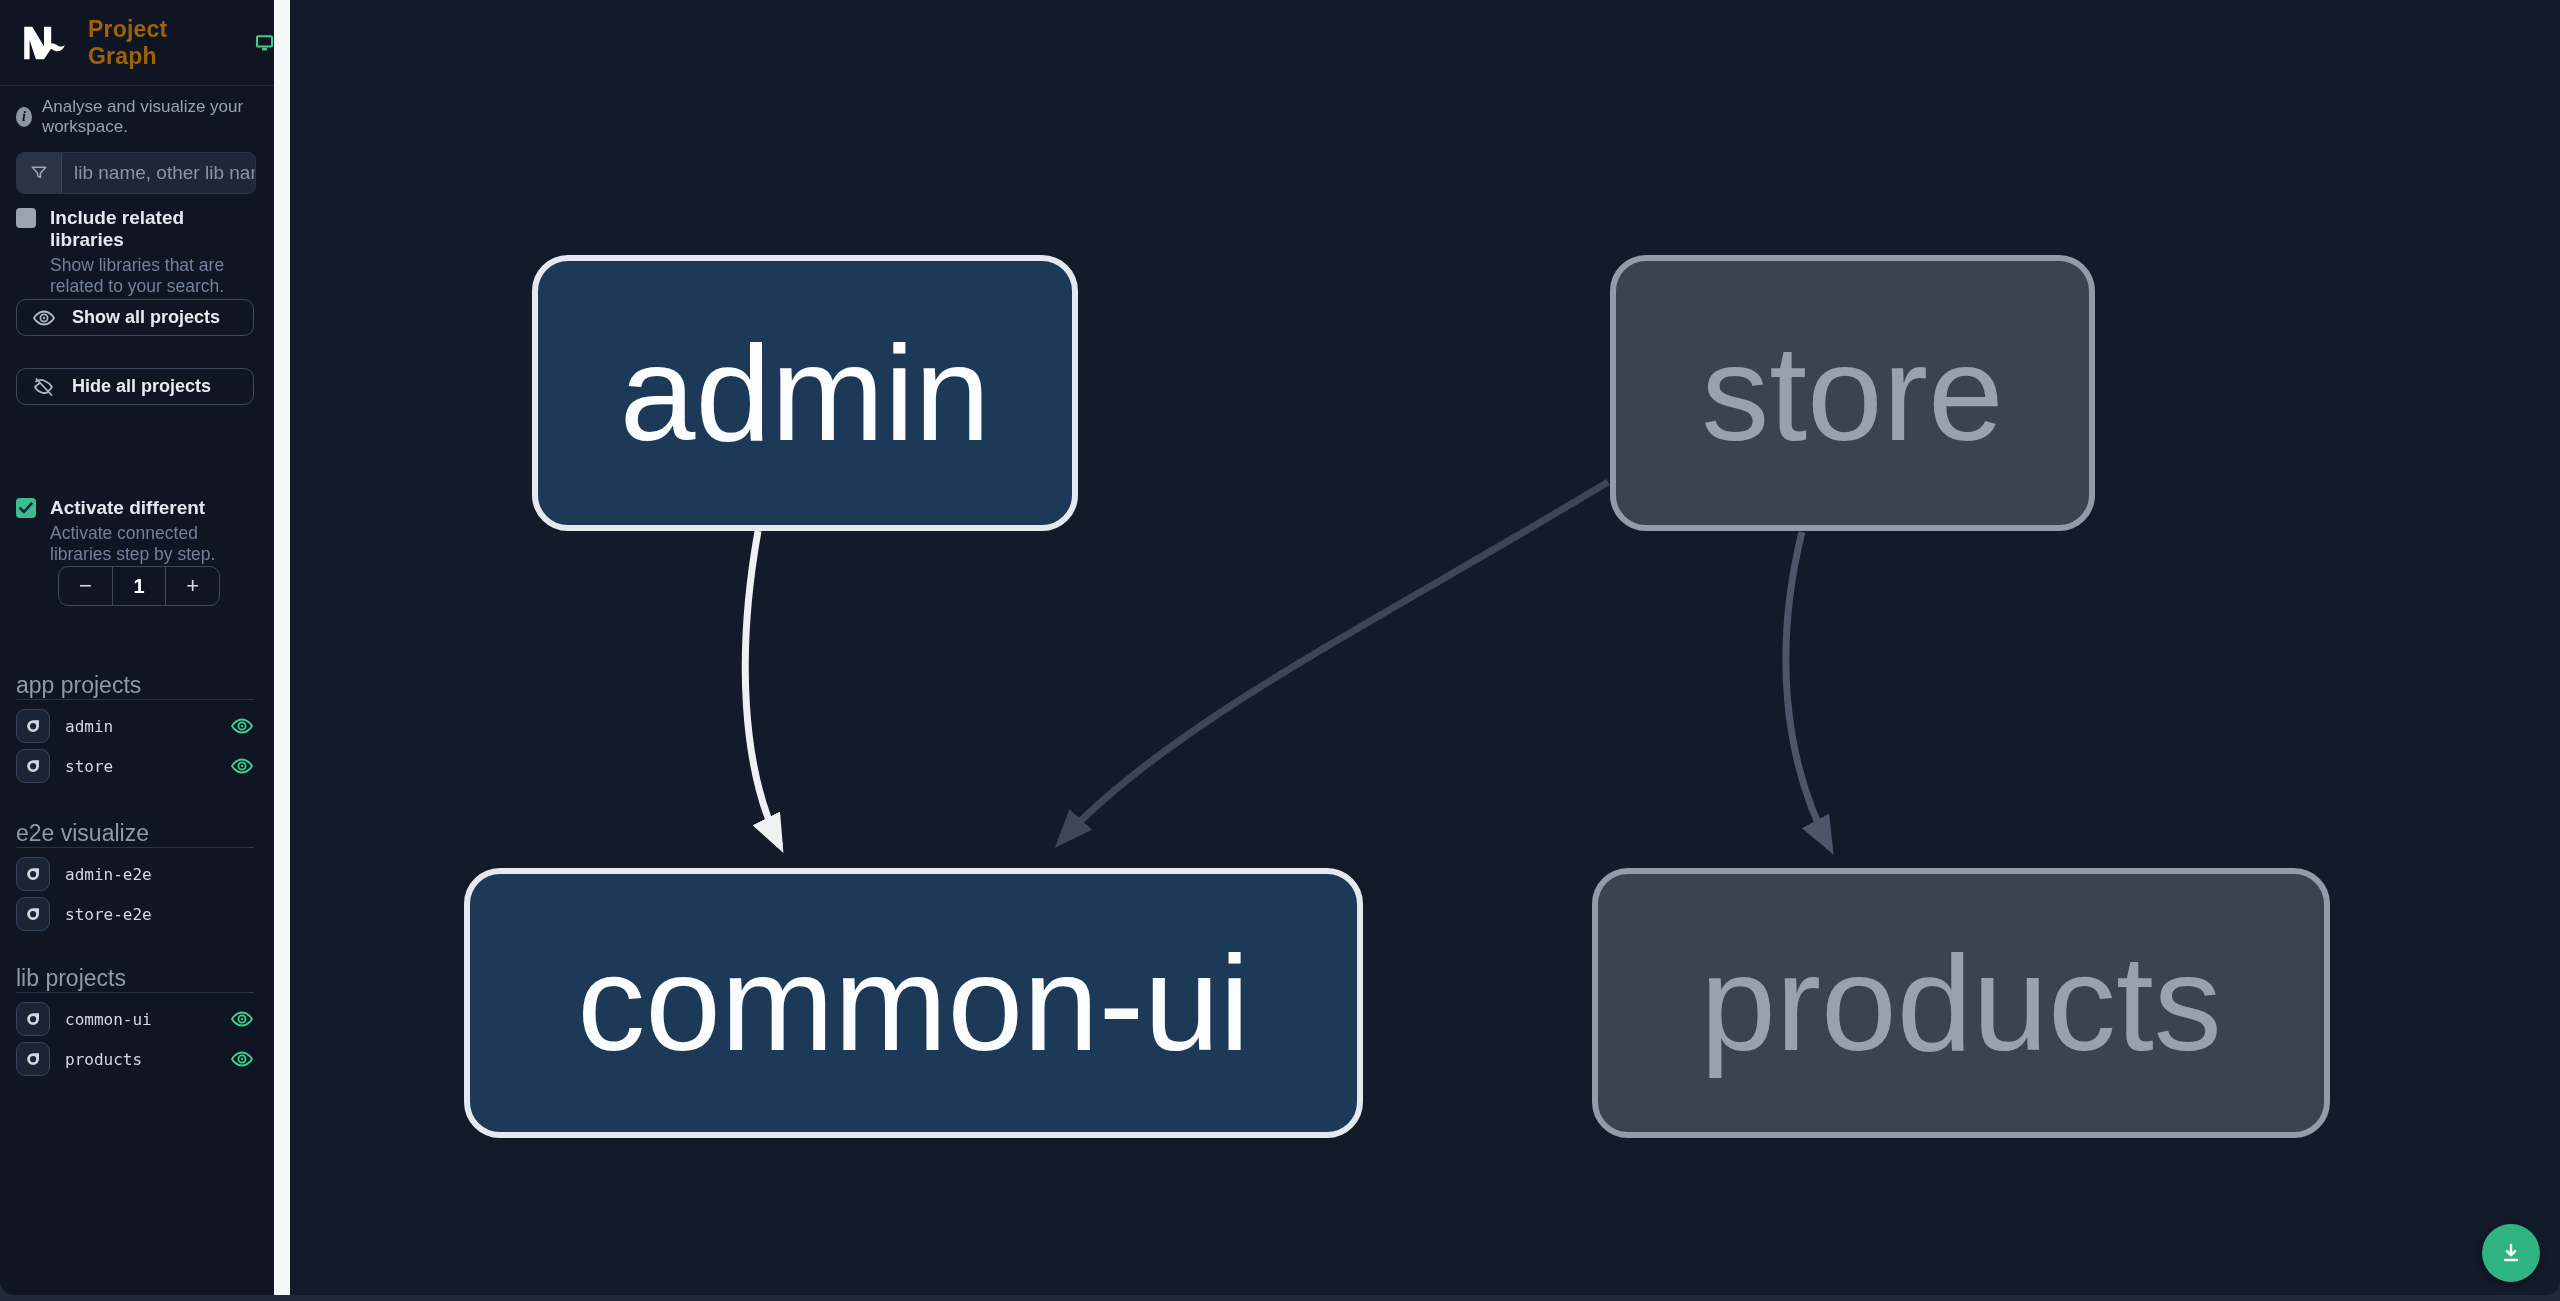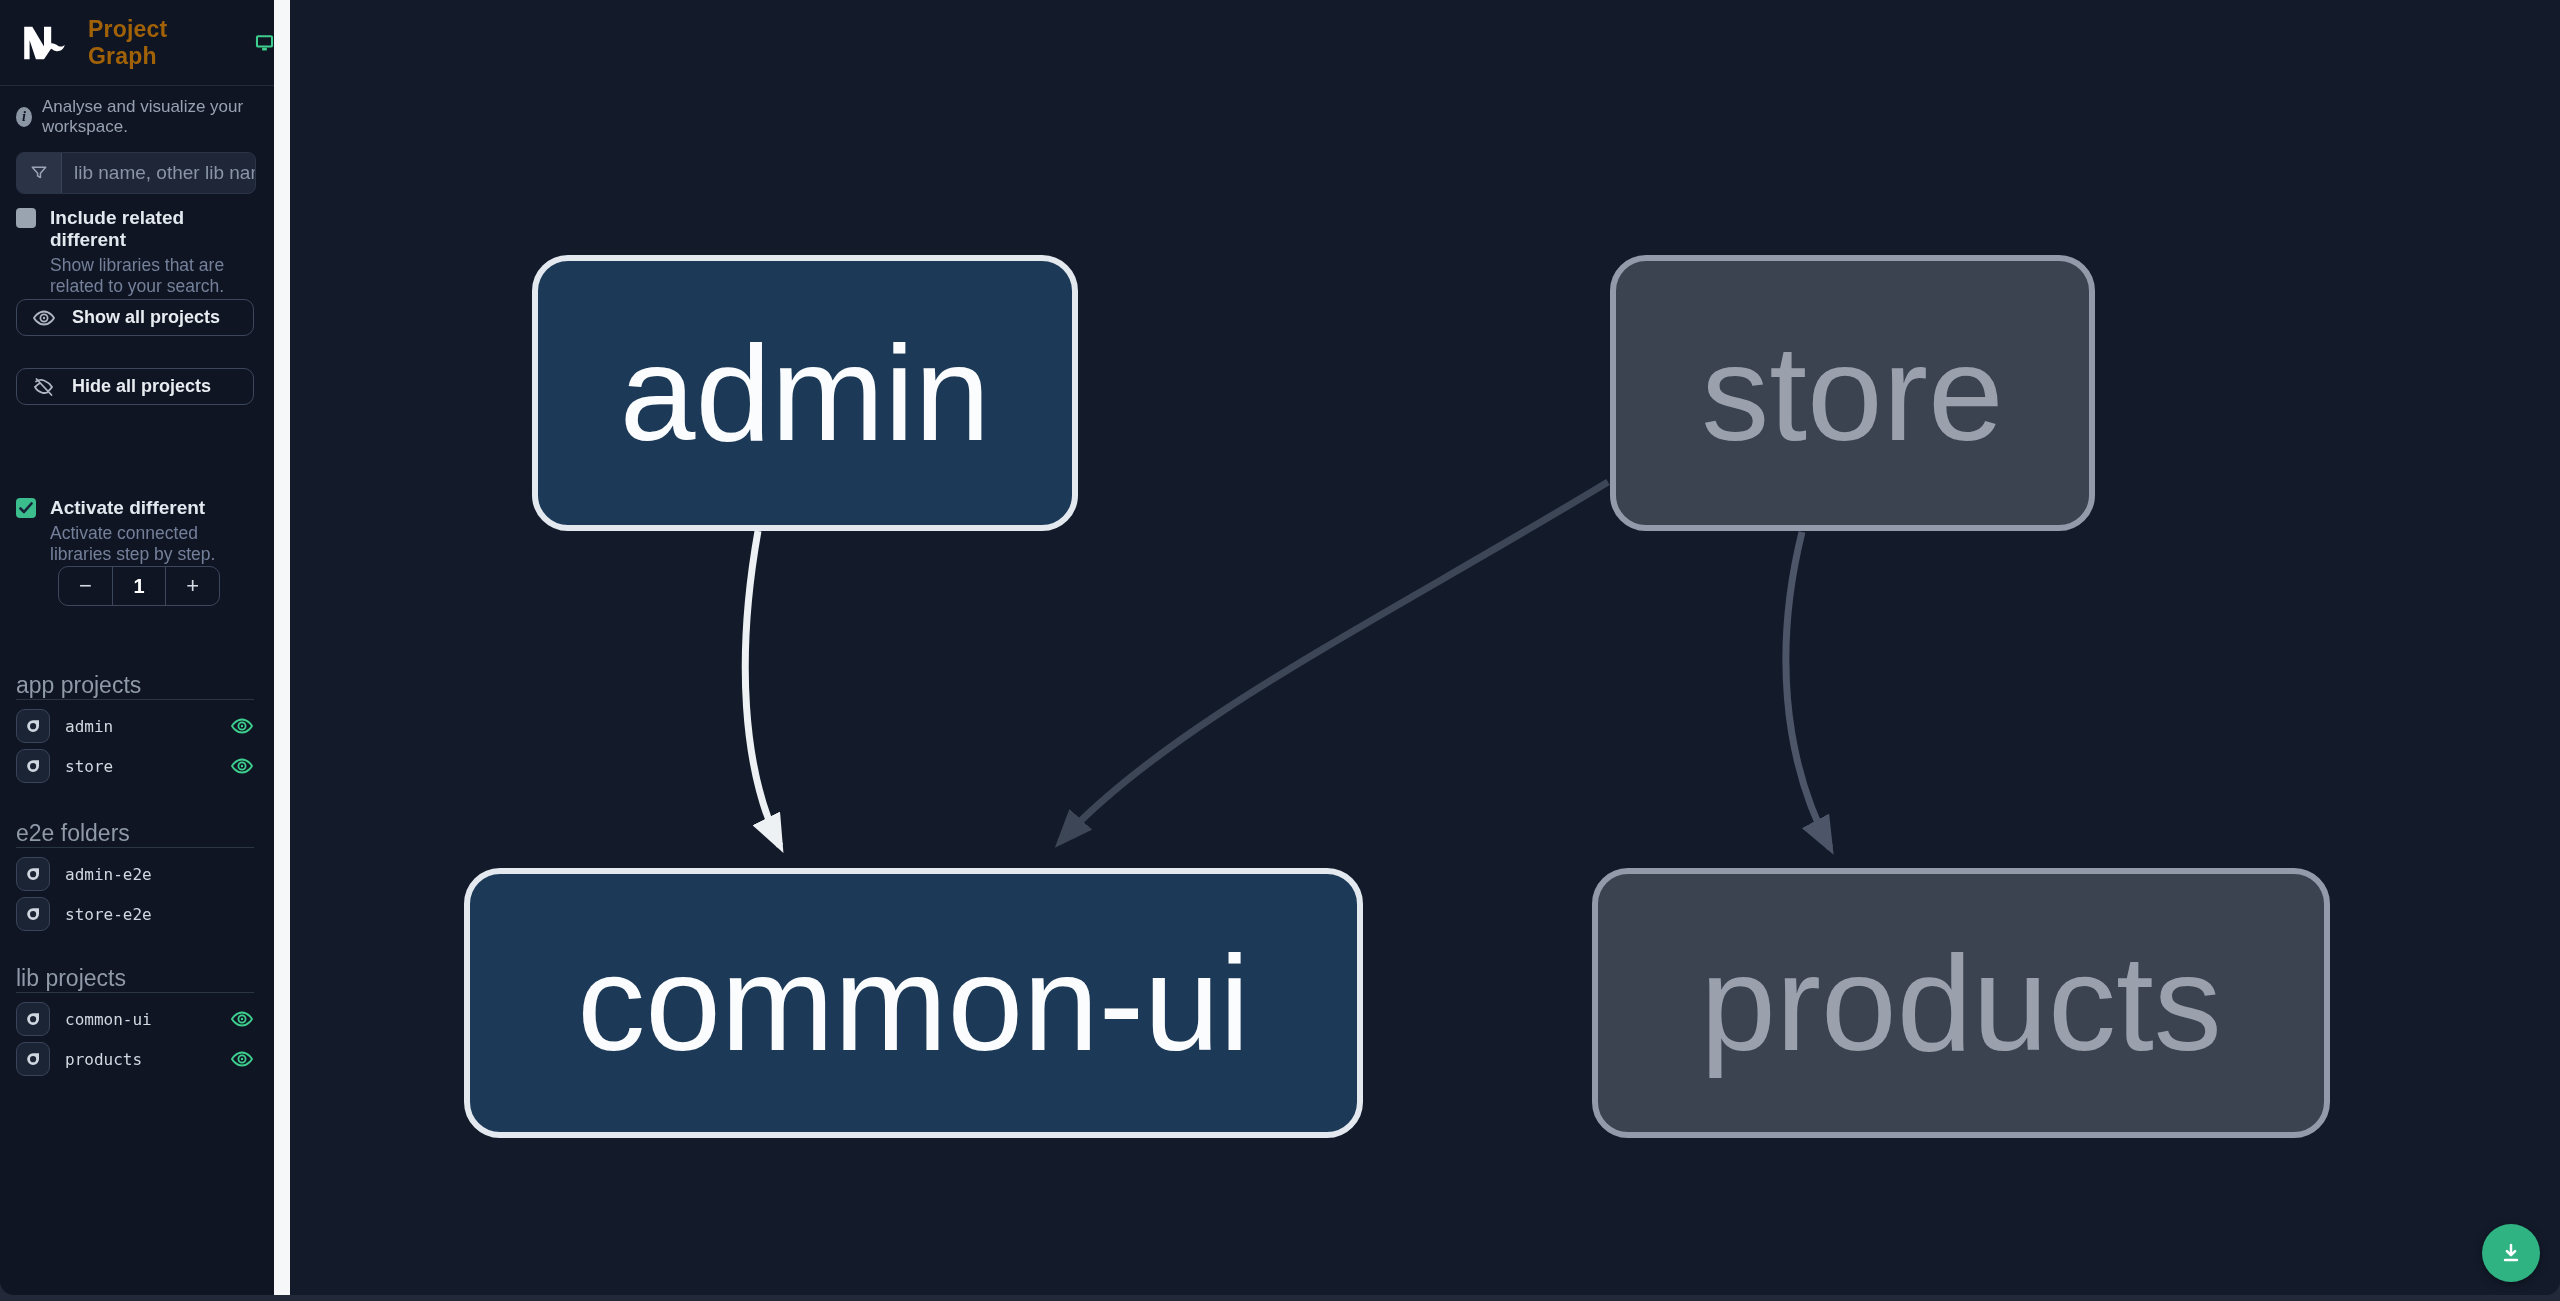--- a/index.html
+++ b/index.html
@@ -133,21 +133,21 @@
         <path d="M4 5h16l-6.3 7.3v5.2l-3.4-2v-3.2L4 5z" fill="none" stroke="#9aa5b5" stroke-width="1.8" stroke-linejoin="round"></path>
       </svg>
     </span>
     <input type="text" placeholder="lib name, other lib name" style="">
   </div>
 
   <div class="opt" style="top:207px;">
     <div class="opt-row">
       <span class="cbx gray"></span>
       <div>
-        <div class="opt-label">Include related different</div>
+        <div class="opt-label">Include related libraries</div>
         <div class="opt-desc">Show libraries that are related to your search.</div>
       </div>
     </div>
   </div>
 
   <button class="sb-btn" style="top:299px;">
     <svg width="24" height="22" viewBox="0 0 24 22">
       <path d="M2 11s3.6-6.5 10-6.5S22 11 22 11s-3.6 6.5-10 6.5S2 11 2 11z" fill="none" stroke="#aeb6c2" stroke-width="1.8"></path>
       <circle cx="12" cy="11" r="3.6" fill="none" stroke="#aeb6c2" stroke-width="1.8"></circle>
       <circle cx="12" cy="11" r="1.2" fill="#aeb6c2"></circle>
@@ -207,21 +207,21 @@
       </svg>
     </span>
     <span class="proj-name">store</span>
     <svg class="eye-green" viewBox="0 0 24 22">
       <path d="M2 11s3.6-6.5 10-6.5S22 11 22 11s-3.6 6.5-10 6.5S2 11 2 11z" fill="none" stroke="#3ecf8e" stroke-width="1.8"></path>
       <circle cx="12" cy="11" r="3.6" fill="none" stroke="#3ecf8e" stroke-width="1.8"></circle>
       <circle cx="12" cy="11" r="1.2" fill="#3ecf8e"></circle>
     </svg>
   </div>
 
-  <div class="sect-title" style="top:820px;">e2e folders</div>
+  <div class="sect-title" style="top:820px;">e2e visualize</div>
 
   <div class="proj-row" style="top:858px;">
     <span class="focus-btn">
       <svg width="20" height="20" viewBox="0 0 24 24">
         <path fill="#cfd6df" fill-rule="evenodd" d="M19.2 5h-7.1a7.1 7.1 0 1 0 7.1 7.1V5zM12.1 15.9a3.7 3.7 0 1 1 0-7.4 3.7 3.7 0 0 1 0 7.4z"></path>
       </svg>
     </span>
     <span class="proj-name">admin-e2e</span>
   </div>
 

